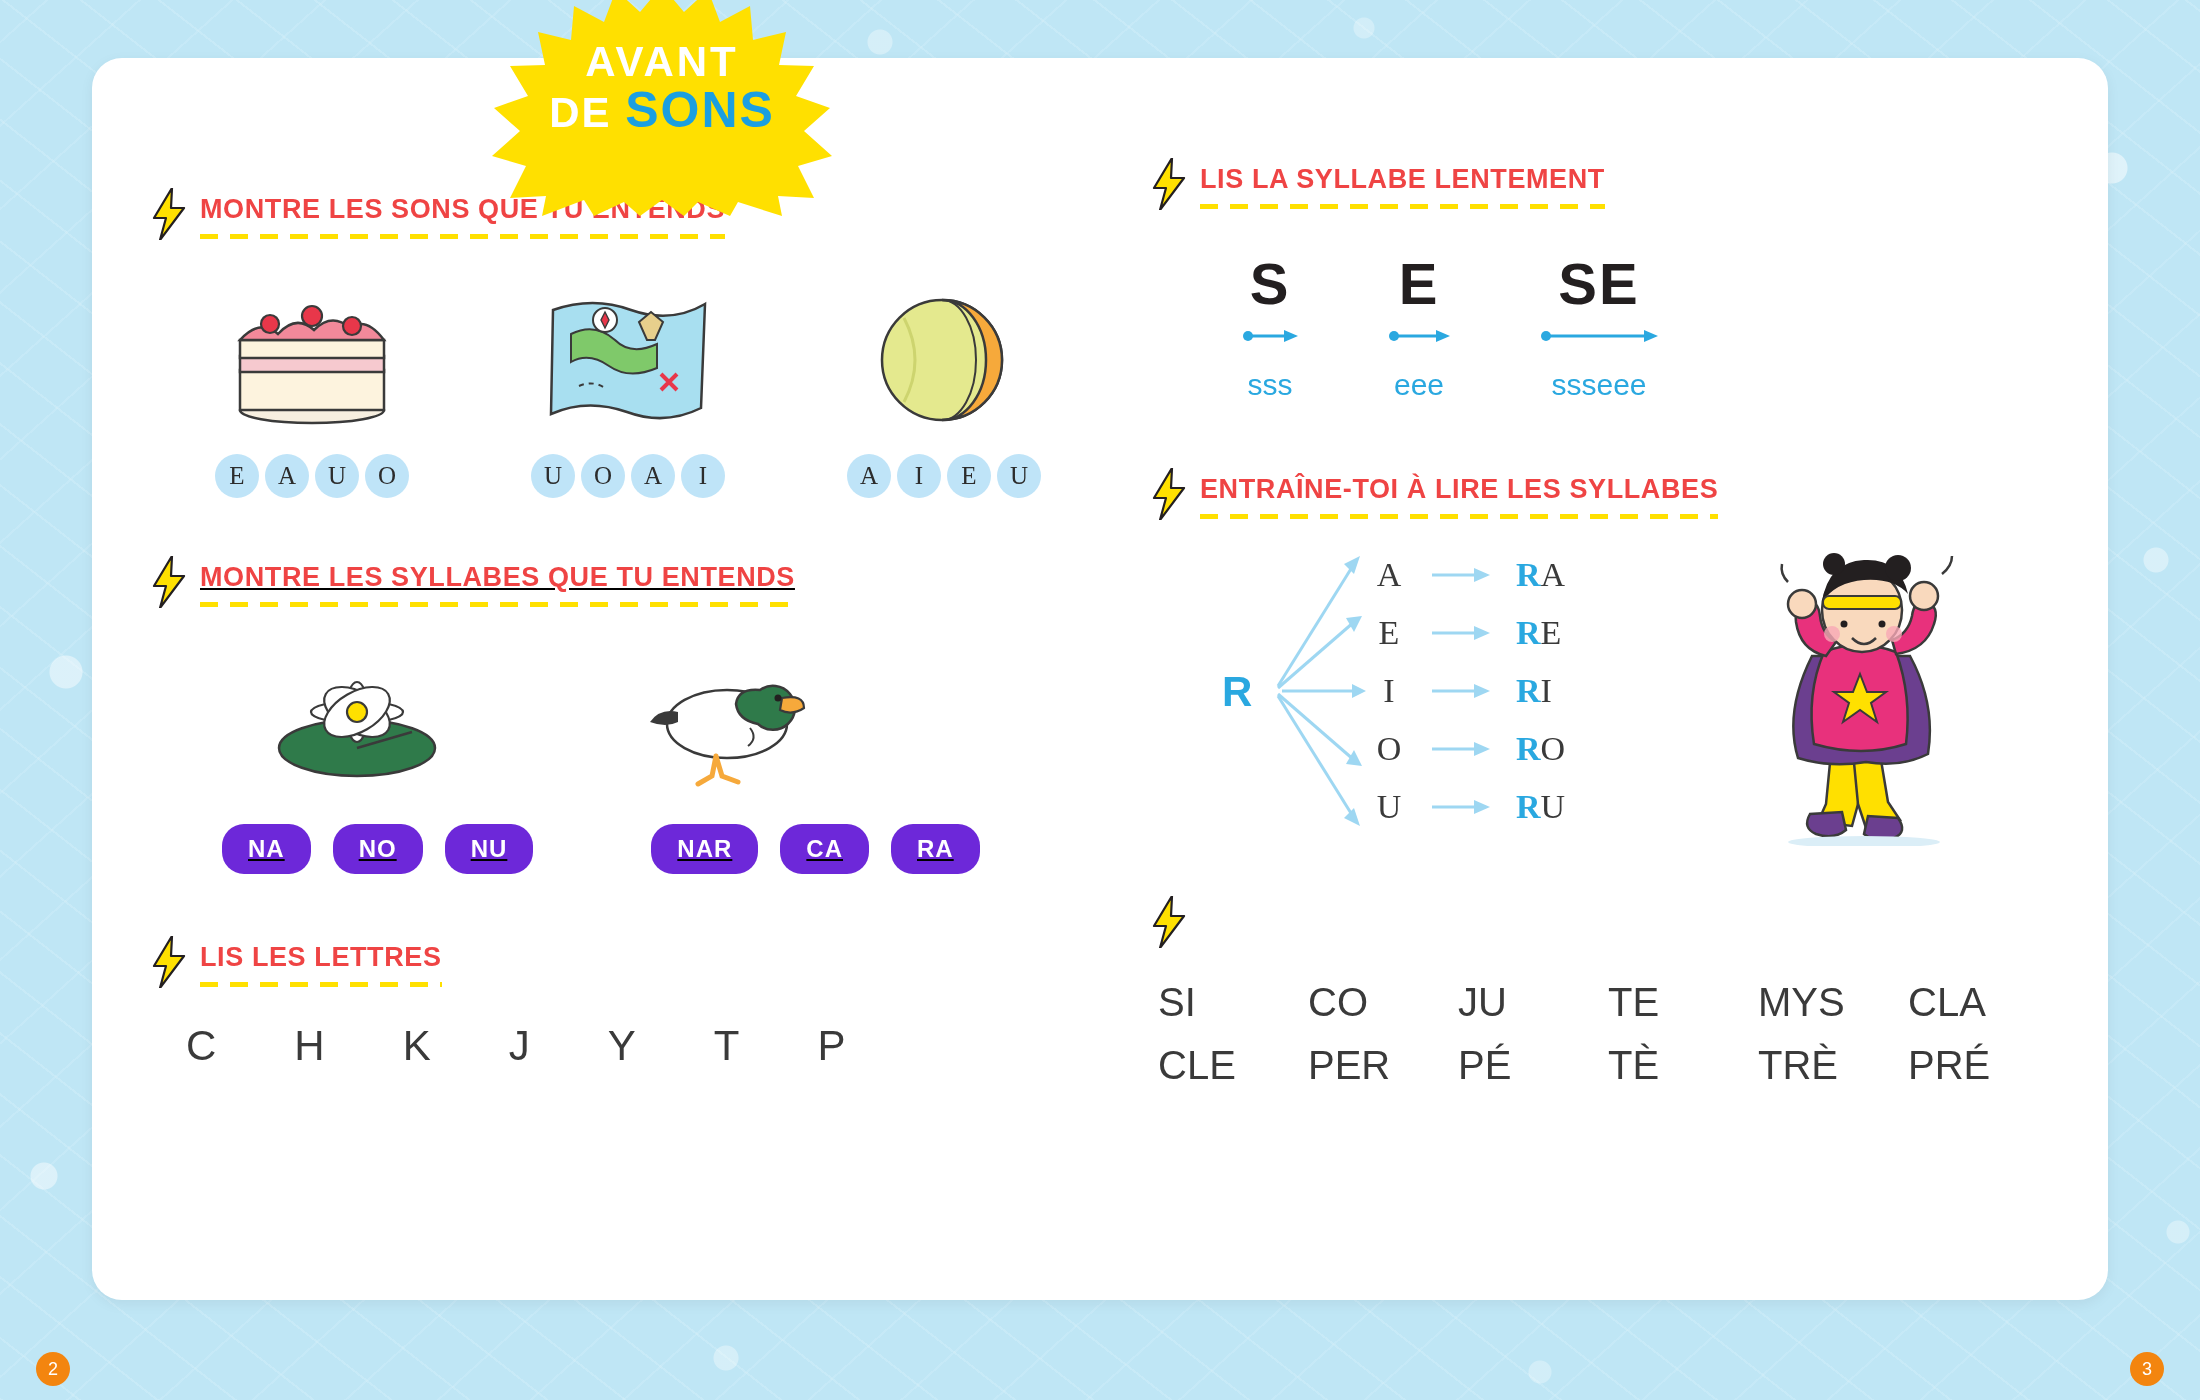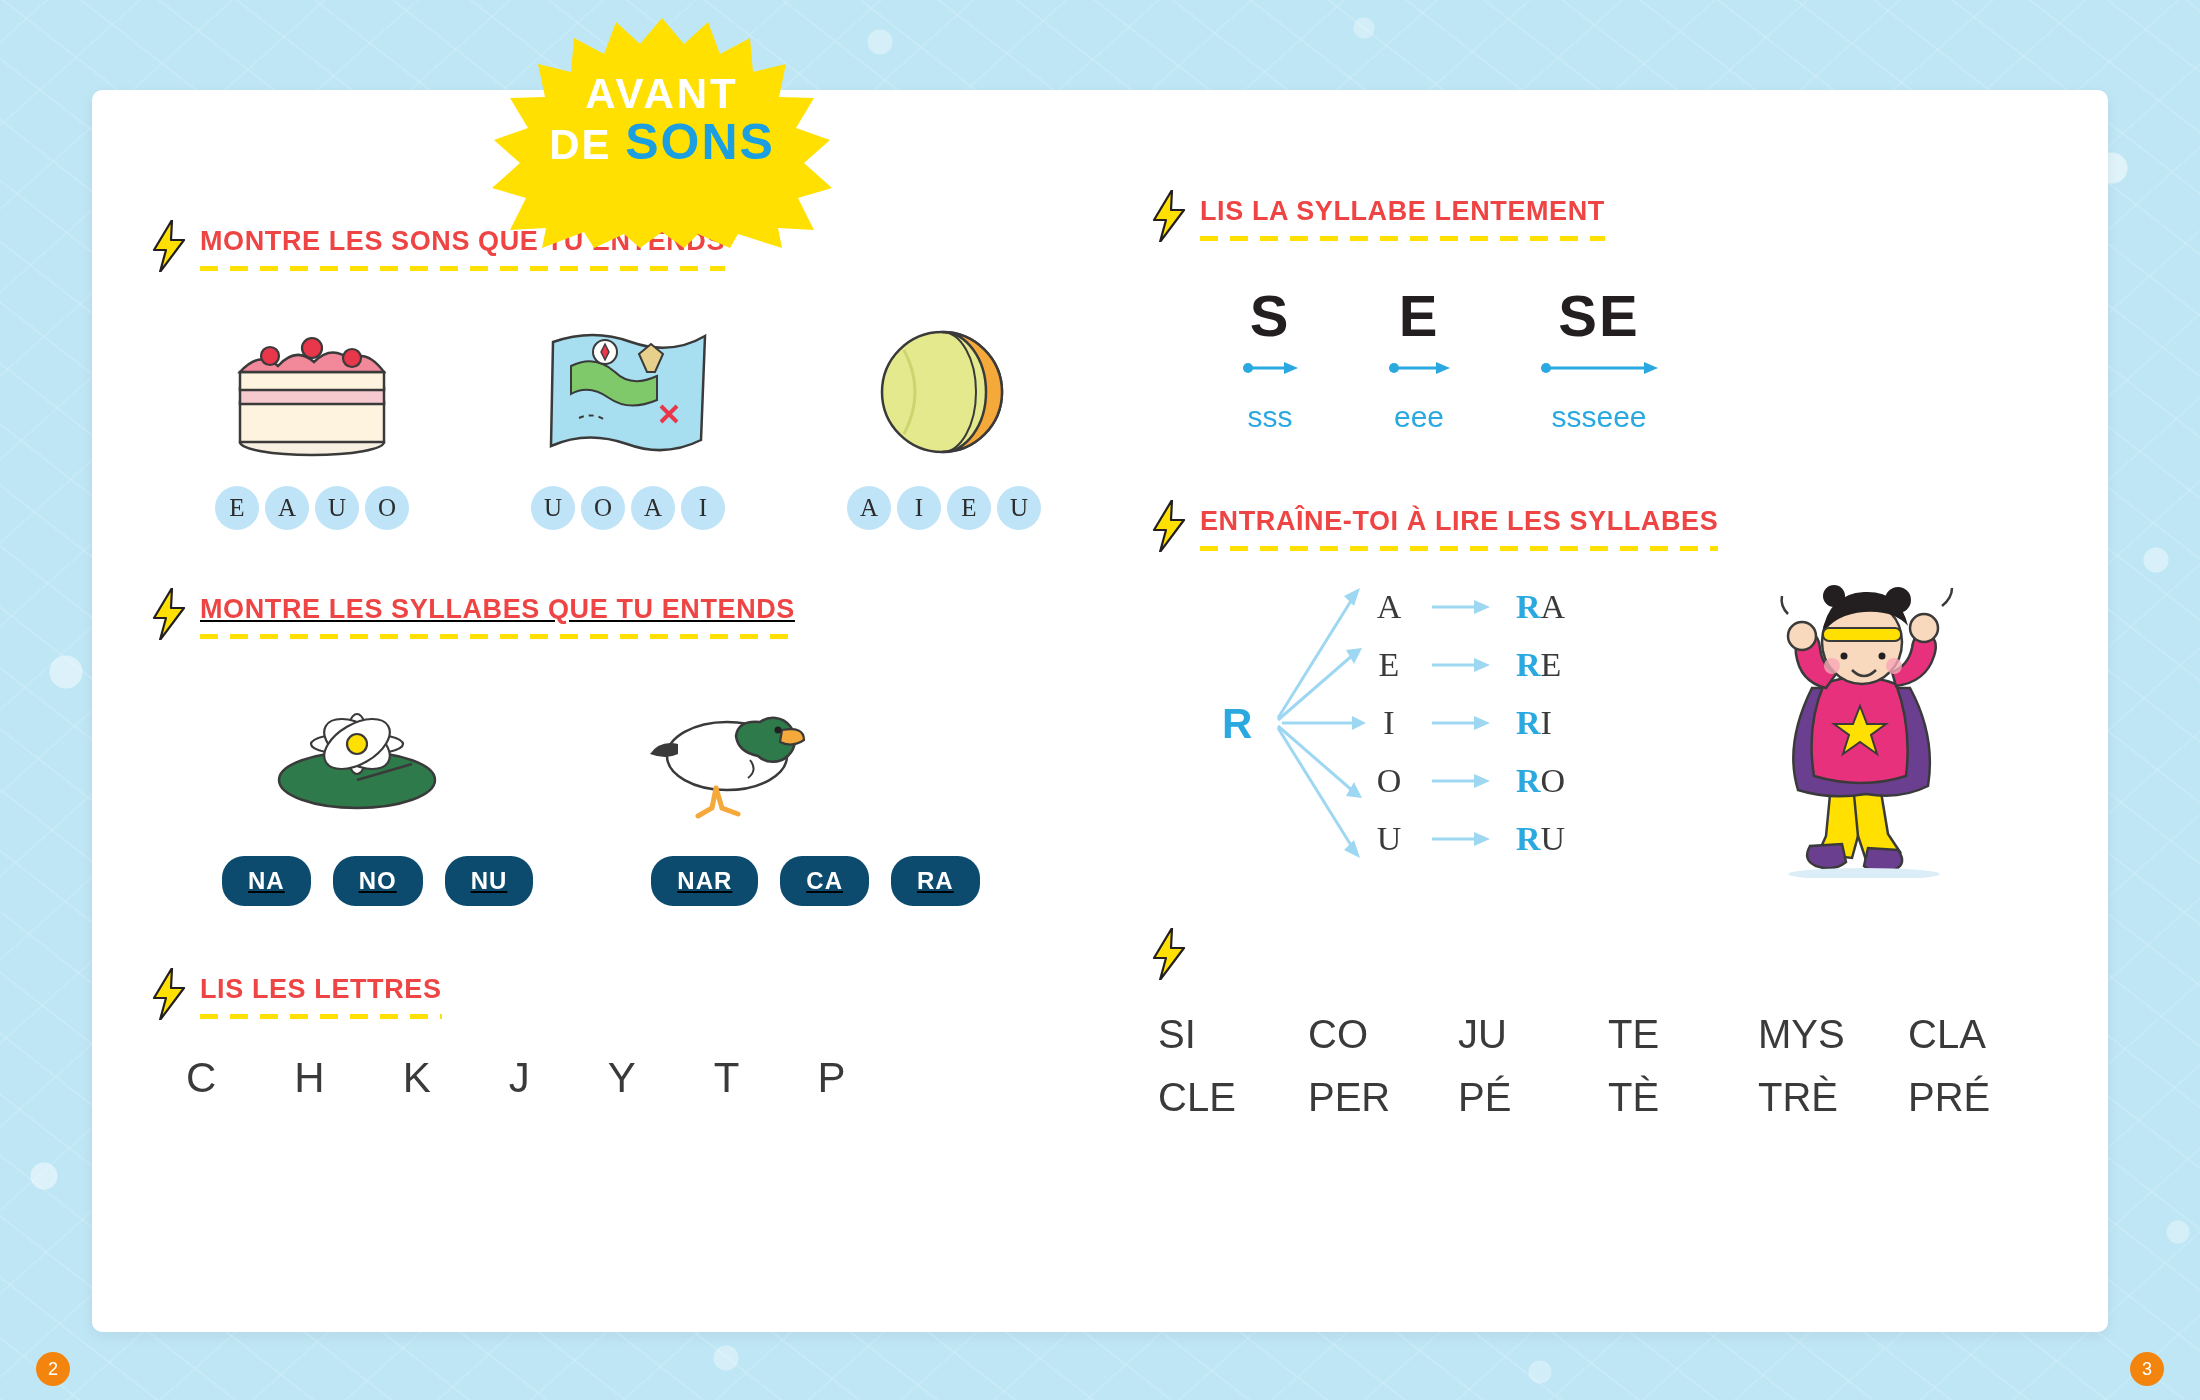--- a/index.html
+++ b/index.html
@@ -35,24 +35,24 @@
     content: "";
     position: absolute; inset: 0;
     background-image:
       repeating-linear-gradient(38deg, rgba(255,255,255,.18) 0 2px, transparent 2px 48px),
       repeating-linear-gradient(-42deg, rgba(255,255,255,.14) 0 2px, transparent 2px 62px);
     opacity: .8;
   }
 
   .page {
     position: absolute;
-    left: 92px; top: 90px;
+    left: 92px; top: 58px;
     width: 2016px; height: 1242px;
     background: #ffffff;
-    border-radius: 10px;
+    border-radius: 30px;
     box-shadow: 0 4px 14px rgba(0,0,0,.06);
     overflow: visible;
   }
 
   
   .badge {
     position: absolute;
     left: 370px; top: -72px;
     width: 400px; height: 230px;
     z-index: 5;
@@ -102,21 +102,21 @@
     background: #bfe4f8; color: #2c2c2c;
     font-size: 25px; display: flex; align-items: center; justify-content: center;
     font-family: "Liberation Serif", serif;
   }
 
   .syll-block { margin-top: 58px; text-decoration: underline; }
   .syll-pics { display: flex; gap: 180px; margin: 36px 0 0 110px; align-items: flex-end; height: 150px; }
   .syll-pills { display: flex; gap: 118px; margin: 30px 0 0 70px; }
   .pill-group { display: flex; gap: 22px; }
   .pill {
-    background: #0c4a6e; color: #ffffff;
+    background: #6d28d9; color: #ffffff;
     font-weight: 700; font-size: 24px; letter-spacing: 1px;
     padding: 11px 26px; border-radius: 22px; min-width: 86px; text-align: center;
   }
 
   .letters-block { margin-top: 62px; }
   .letters-row {
     display: flex; margin: 34px 0 0 34px; gap: 78px;
     font-family: "Liberation Sans", sans-serif;
     font-size: 42px; color: #3a3a3a;
   }

